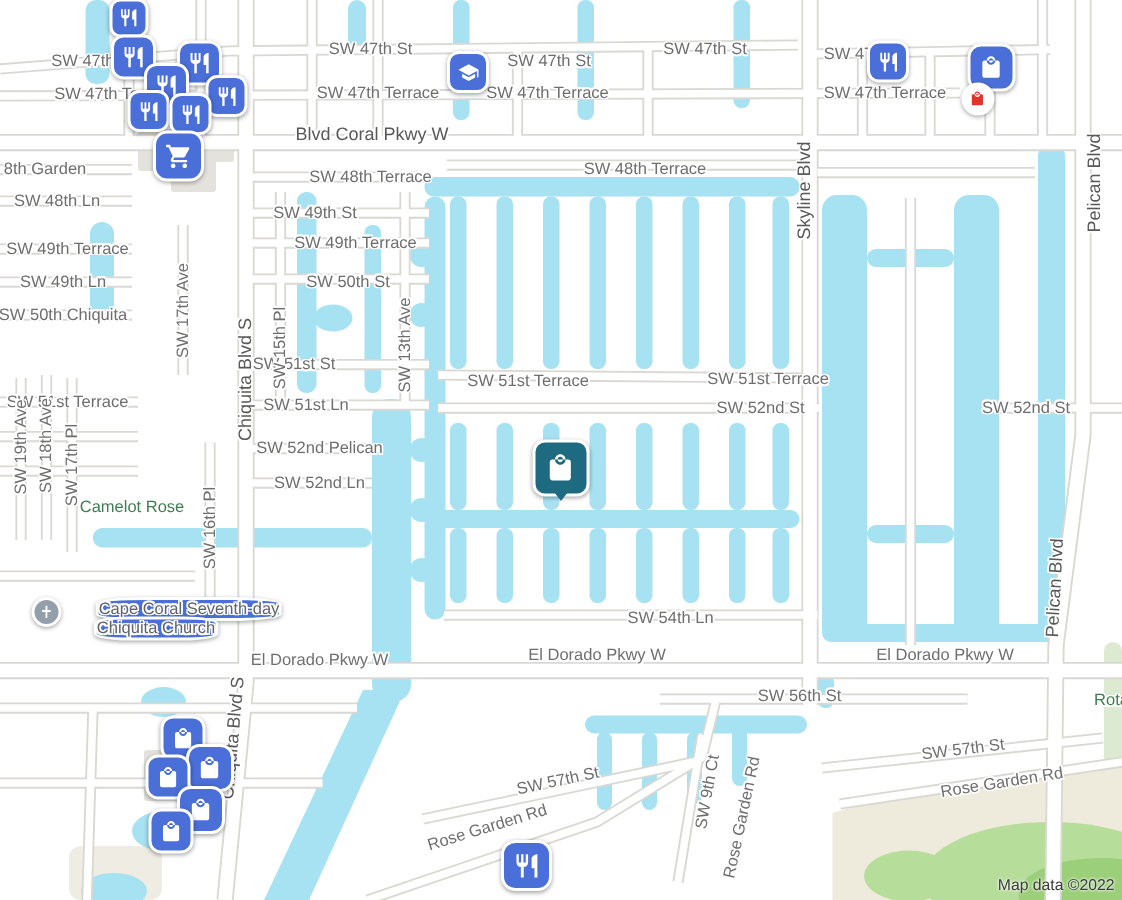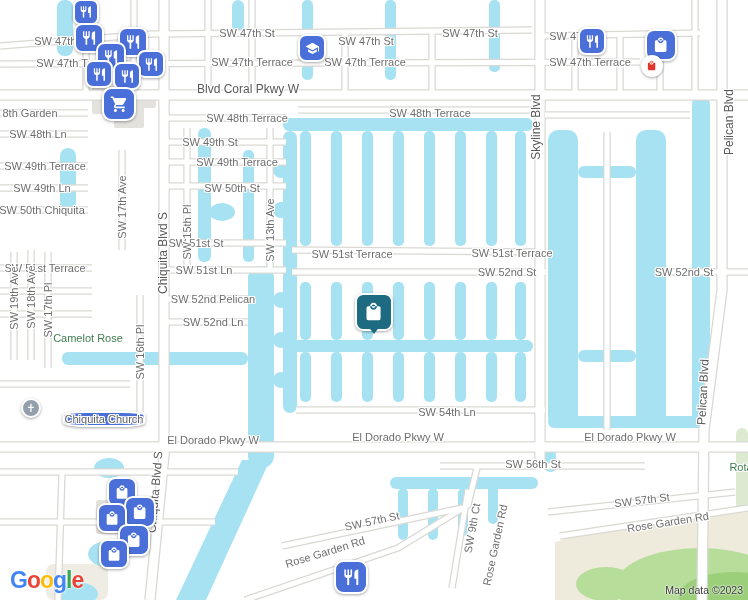--- a/index.html
+++ b/index.html
@@ -245,20 +245,21 @@
       <div class="lbl" style="left: 45px; top: 268px;">SW 51st Terrace</div>
       <div class="lbl" style="left: 352px; top: 254px;">SW 51st Terrace</div>
       <div class="lbl" style="left: 512px; top: 253px;">SW 51st Terrace</div>
       <div class="lbl" style="left: 196px; top: 243px;">SW 51st St</div>
       <div class="lbl" style="left: 204px; top: 270px;">SW 51st Ln</div>
       <div class="lbl" style="left: 507px; top: 272px;">SW 52nd St</div>
       <div class="lbl" style="left: 684px; top: 272px;">SW 52nd St</div>
       <div class="lbl" style="left: 213px; top: 299px;">SW 52nd Pelican</div>
       <div class="lbl" style="left: 213px; top: 322px;">SW 52nd Ln</div>
       <div class="lbl park" style="left: 88px; top: 338px;">Camelot Rose</div>
+      <div class="lbl poi" style="left: 126px; top: 406px;">Cape Coral Seventh-day</div>
       <div class="lbl poi" style="left: 104px; top: 419px;">Chiquita Church</div>
       <div class="lbl" style="left: 213px; top: 440px;">El Dorado Pkwy W</div>
       <div class="lbl" style="left: 398px; top: 437px;">El Dorado Pkwy W</div>
       <div class="lbl" style="left: 630px; top: 437px;">El Dorado Pkwy W</div>
       <div class="lbl" style="left: 447px; top: 412px;">SW 54th Ln</div>
       <div class="lbl" style="left: 533px; top: 464px;">SW 56th St</div>
       <div class="lbl" style="left: 372px; top: 521px; --r: -12deg;">SW 57th St</div>
       <div class="lbl" style="left: 642px; top: 500px; --r: -7deg;">SW 57th St</div>
       <div class="lbl" style="left: 325px; top: 552px; --r: -17deg;">Rose Garden Rd</div>
       <div class="lbl" style="left: 668px; top: 522px; --r: -9deg;">Rose Garden Rd</div>
@@ -373,22 +374,21 @@
         <svg viewBox="0 0 24 24">
           <use href="#sym-bag"></use>
         </svg>
       </div>
       <div class="poi t-restaurant" style="left: 351px; top: 577px; width: 34px; height: 34px;">
         <svg viewBox="0 0 24 24">
           <use href="#sym-restaurant"></use>
         </svg>
       </div>
     </div>
-  <div id="glogo"><span style="color: rgb(66, 133, 244);">G</span><span style="color: rgb(234, 67, 53);">o</span><span style="color: rgb(251, 188, 5);">o</span><span style="color: rgb(66, 133, 244);">g</span><span style="color: rgb(52, 168, 83);">l</span><span style="color: rgb(234, 67, 53);">e</span></div>
-  <div id="attrib">Map data ©2023</div>
+  <div id="attrib">Map data ©2022</div>
 
   <svg width="0" height="0" style="position:absolute" aria-hidden="true">
     <defs>
       <symbol id="sym-restaurant" viewBox="0 0 24 24">
           <path d="M11 9H9V2H7v7H5V2H3v7c0 2.12 1.66 3.84 3.75 3.97V22h2.5v-9.03C11.34 12.84 13 11.12 13 9V2h-2v7zm5-3v8h2.5v8H21V2c-2.76 0-5 2.24-5 4z"></path>
         </symbol>
       <symbol id="sym-bag" viewBox="0 0 24 24">
           <path d="M18 6h-2c0-2.21-1.79-4-4-4S8 3.79 8 6H6c-1.1 0-2 .9-2 2v12c0 1.1.9 2 2 2h12c1.1 0 2-.9 2-2V8c0-1.1-.9-2-2-2zm-6-2c1.1 0 2 .9 2 2h-4c0-1.1.9-2 2-2zm0 6c-2.21 0-4-1.79-4-4h2c0 1.1.9 2 2 2s2-.9 2-2h2c0 2.21-1.79 4-4 4z"></path>
         </symbol>
       <symbol id="sym-cart" viewBox="0 0 24 24">

